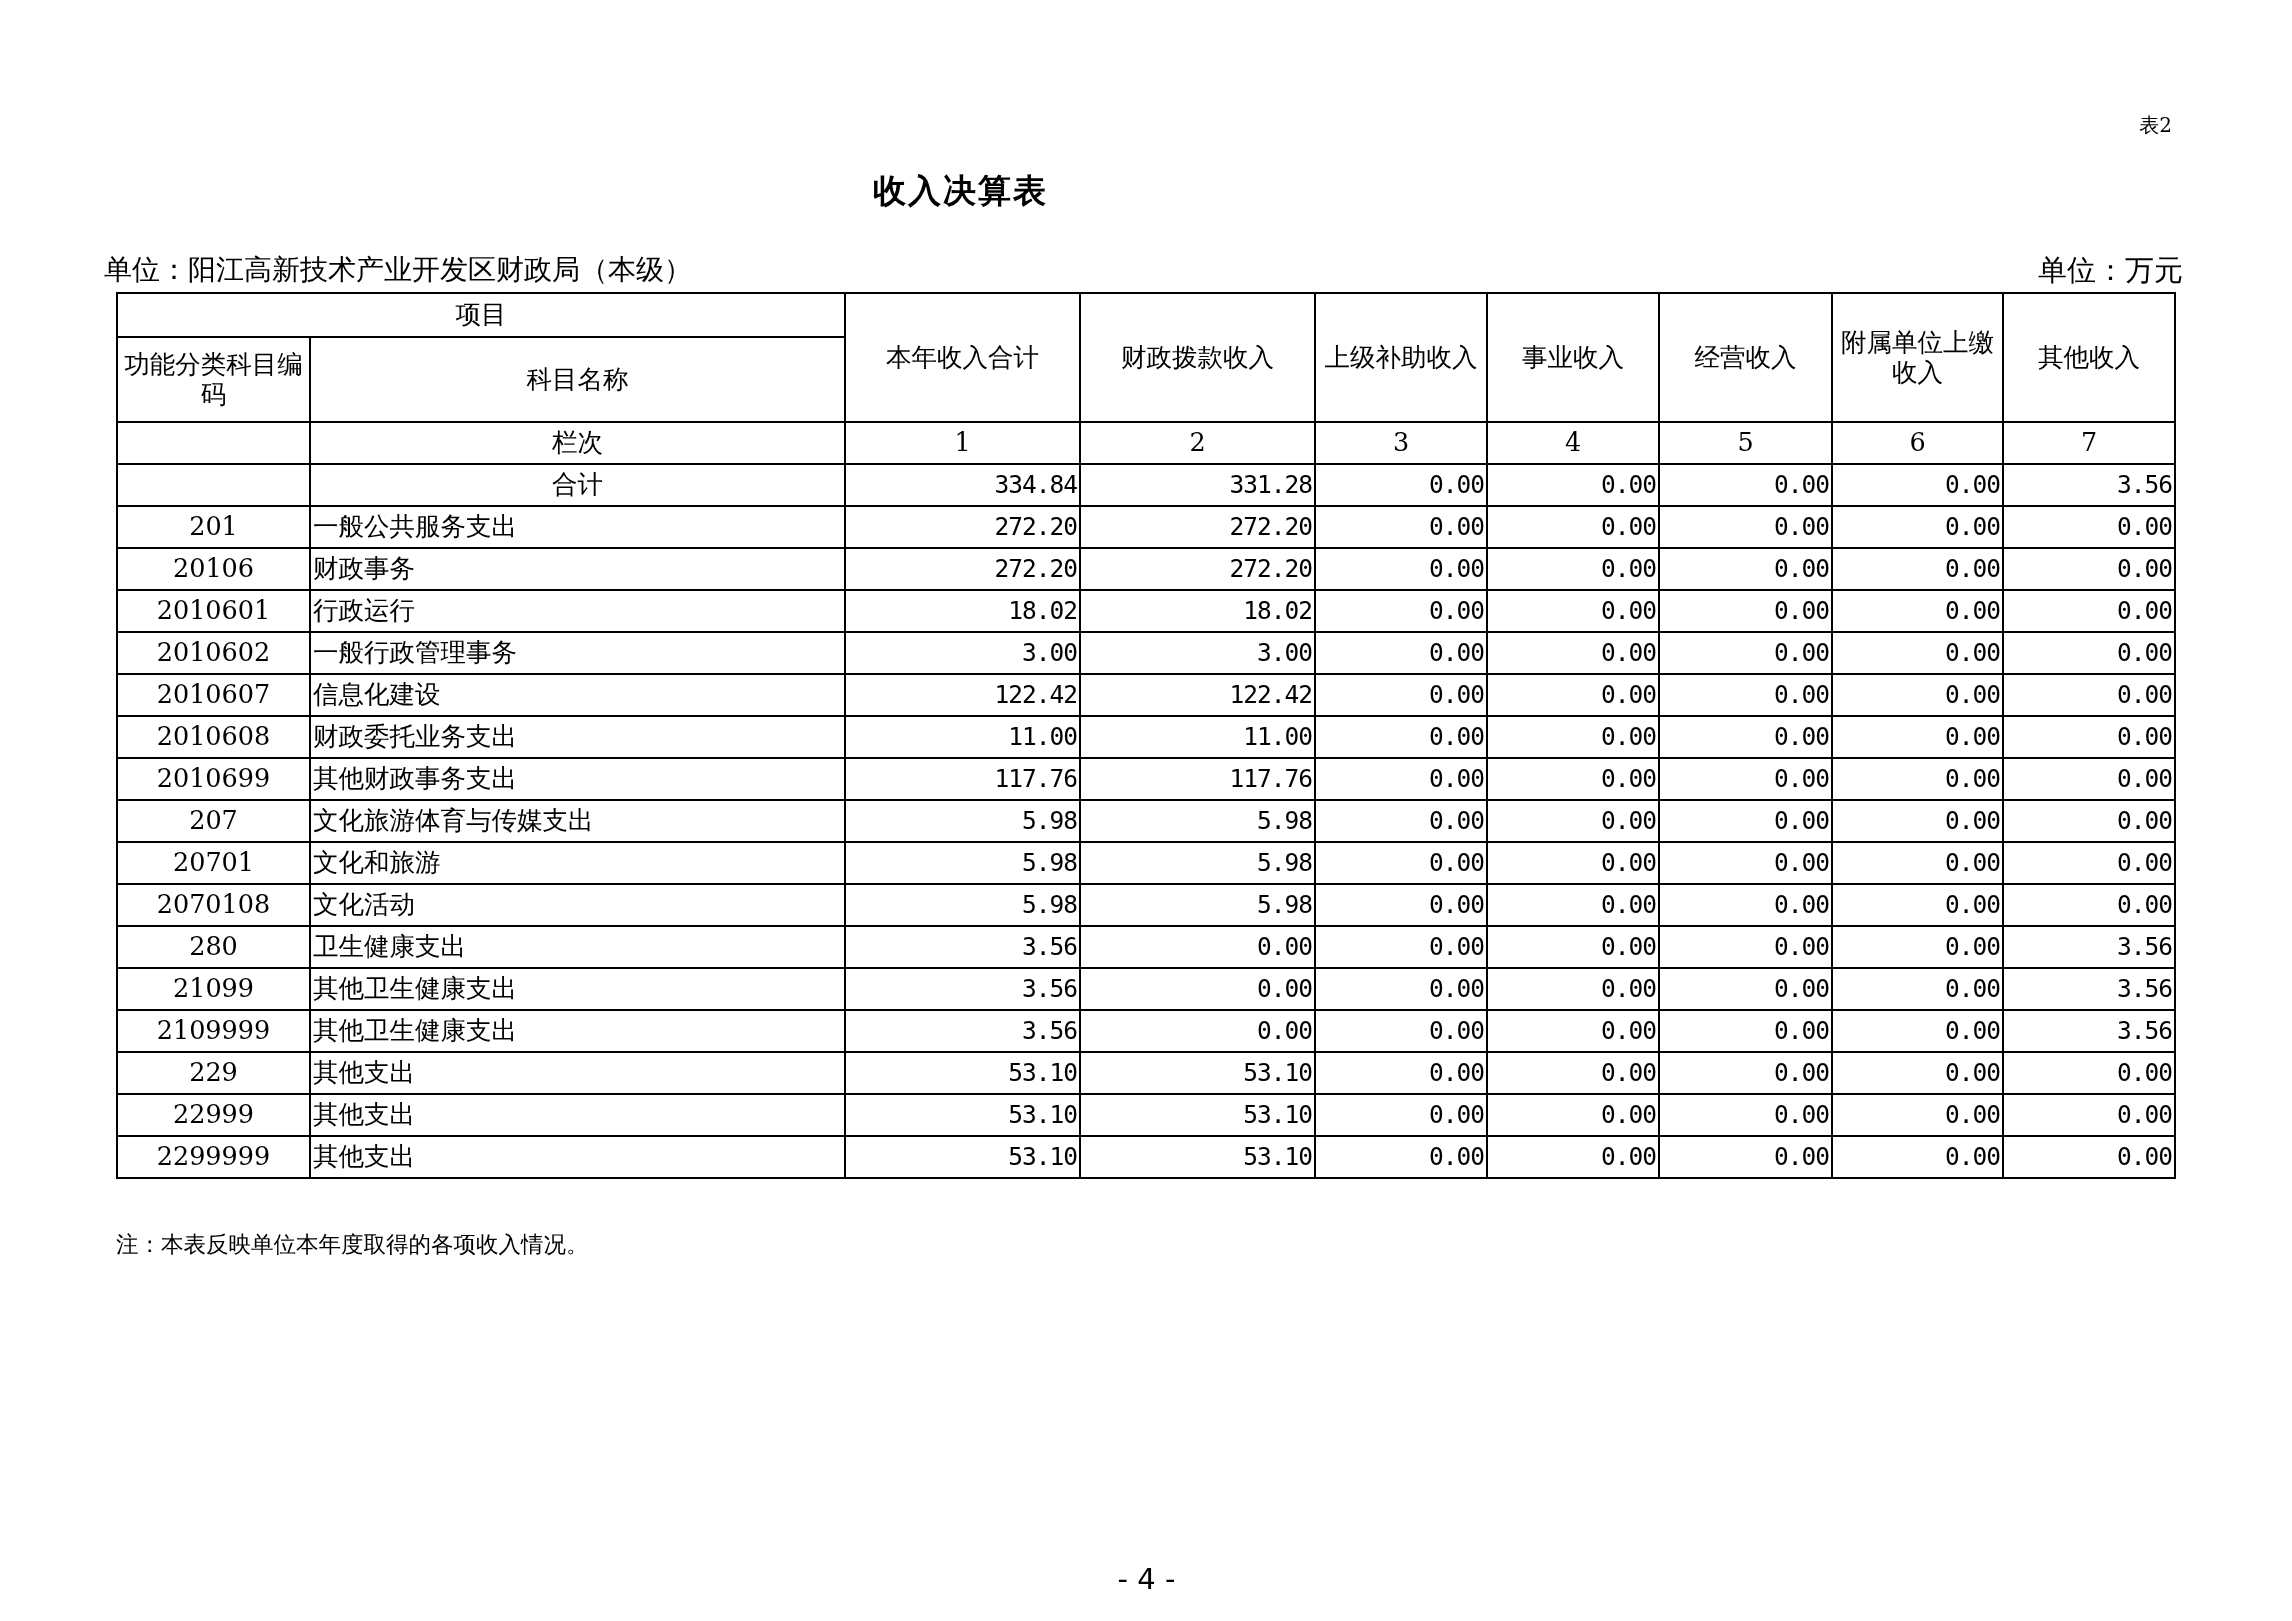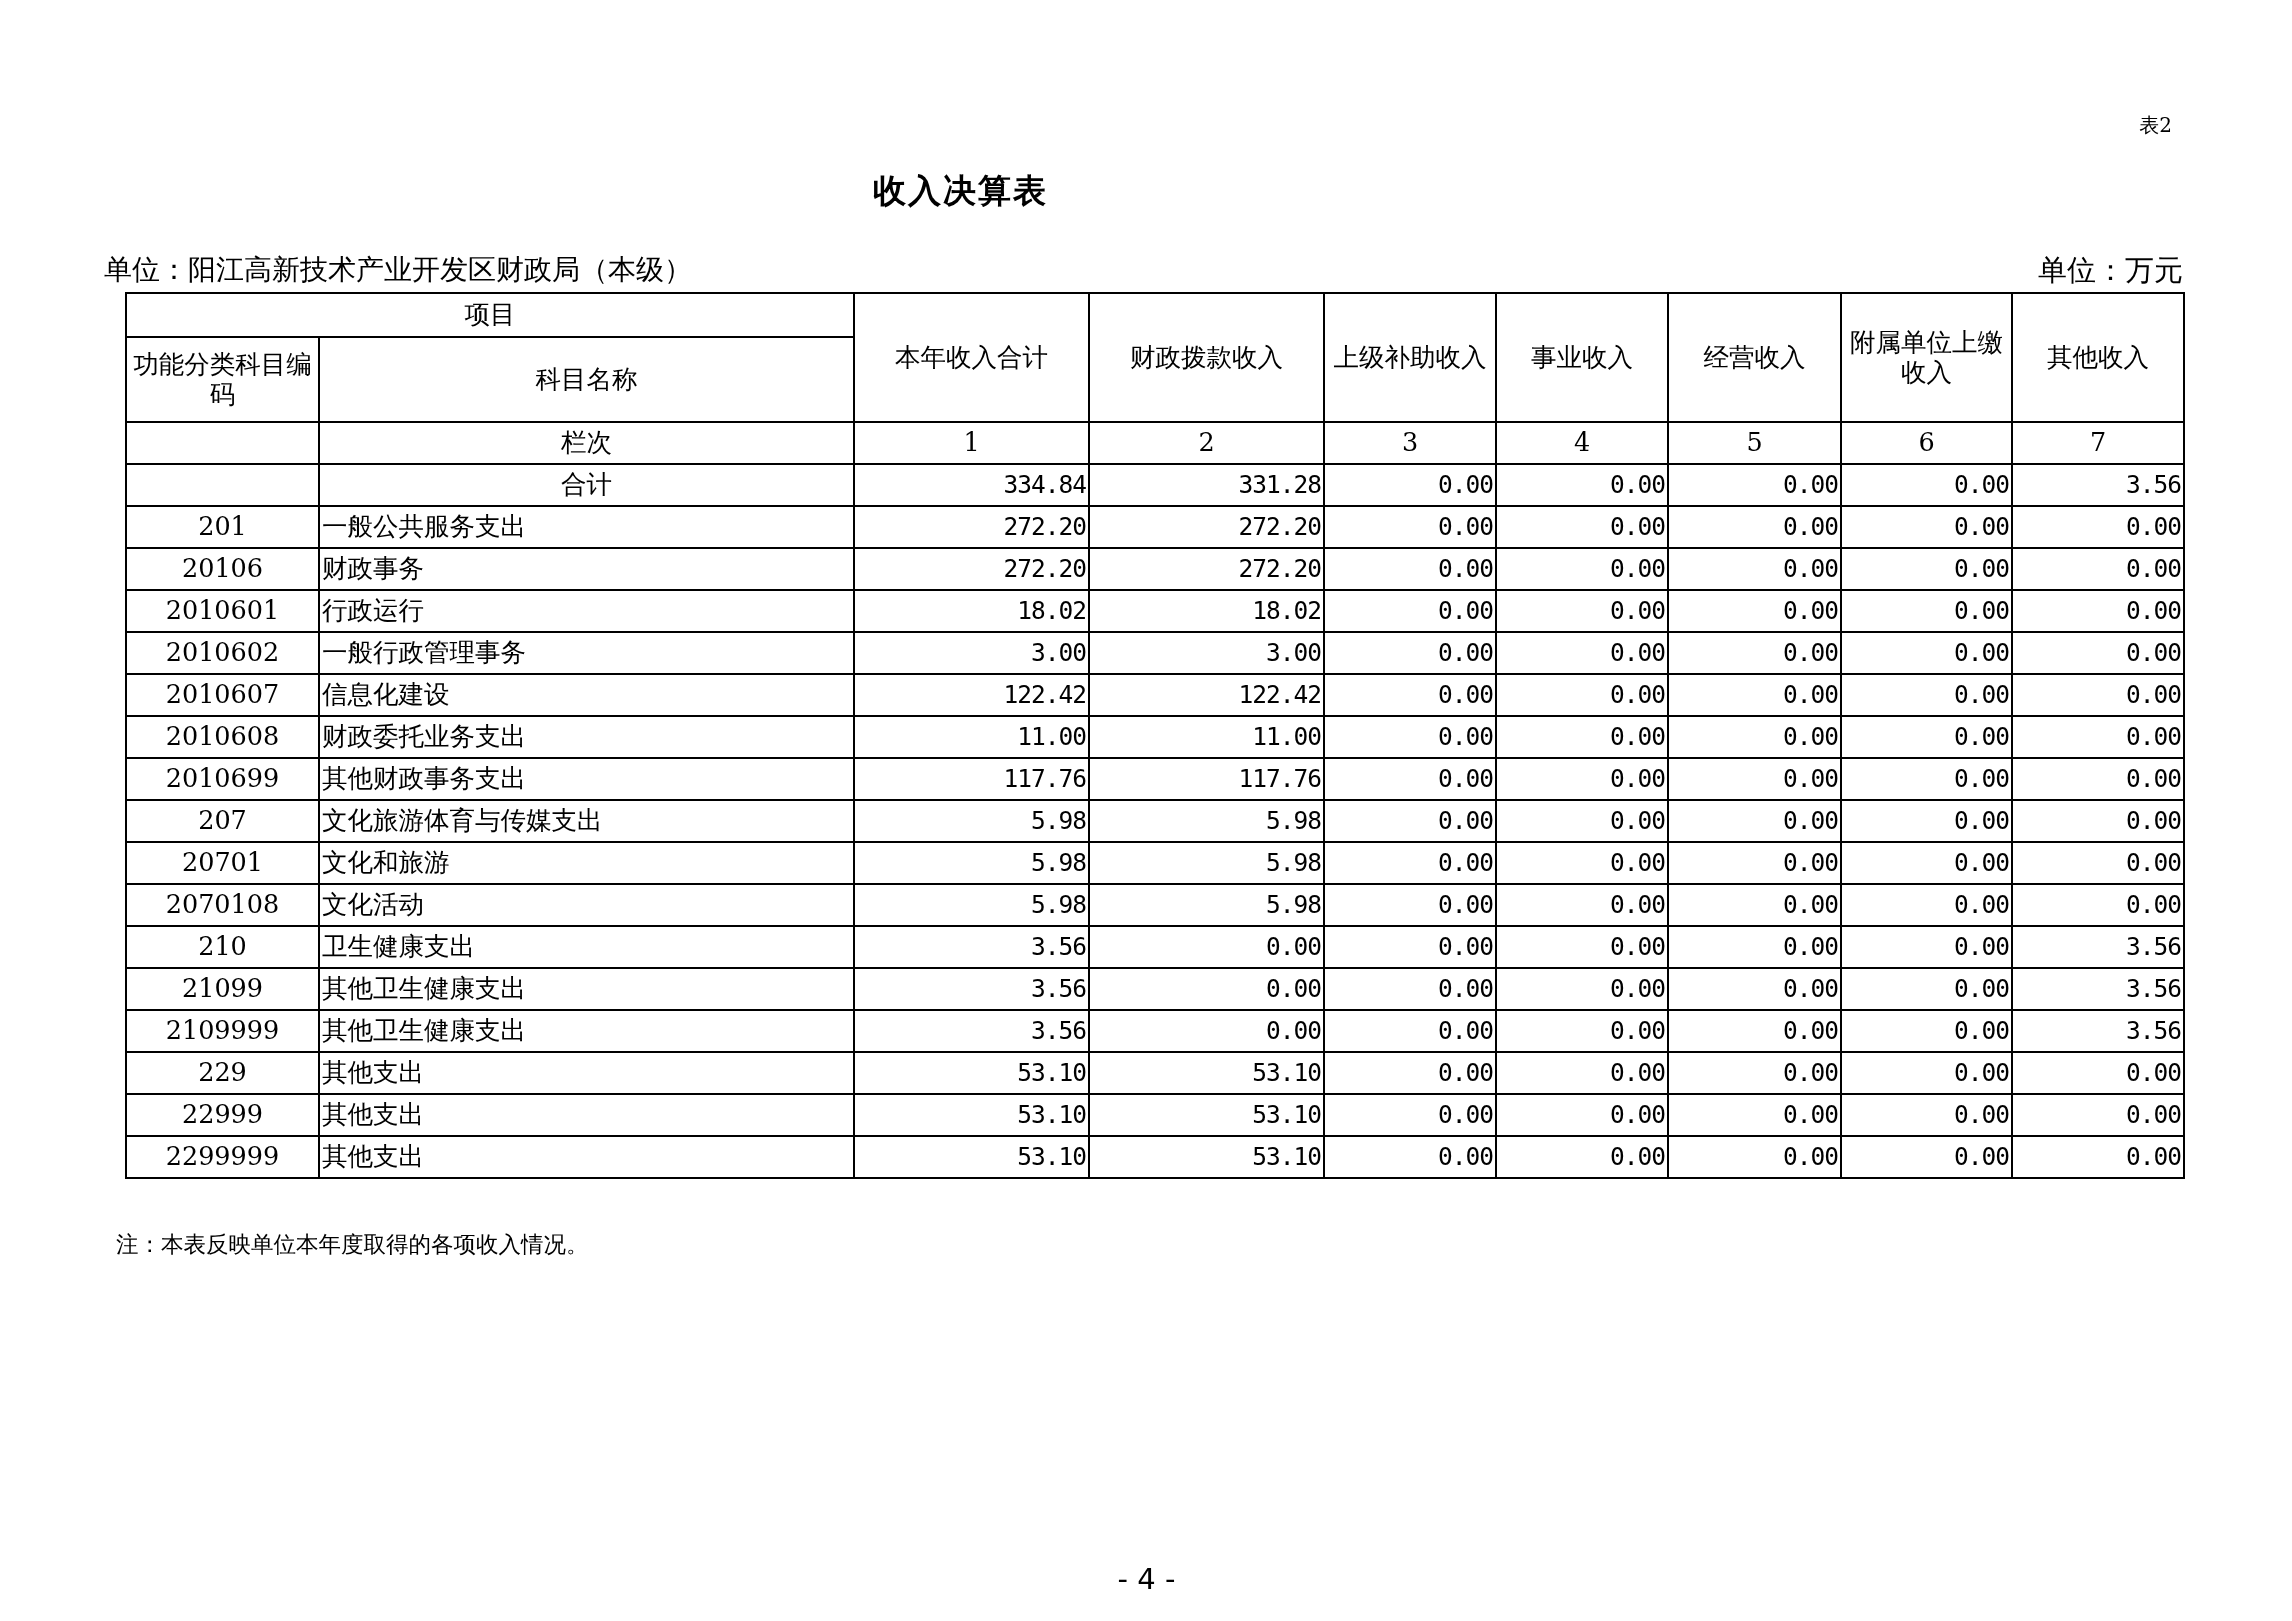--- a/index.html
+++ b/index.html
@@ -6,21 +6,21 @@
   body {
     width: 2293px; height: 1621px; position: relative; overflow: hidden;
     font-family: "DejaVu Serif", "Liberation Serif", serif; color: #000;
   }
   .abs { position: absolute; }
   .table-no { right: 121px; top: 112px; font-size: 20px; }
   .title { left: 0; width: 1921px; top: 169px; text-align: center; font-size: 33px; font-weight: bold; letter-spacing: 2px; }
   .unit-left { left: 104px; top: 251px; font-size: 28px; }
   .unit-right { right: 110px; top: 251px; font-size: 29px; }
   table.grid {
-    position: absolute; left: 125px; top: 292px; width: 2056px;
+    position: absolute; left: 116px; top: 292px; width: 2056px;
     border-collapse: collapse; table-layout: fixed;
     font-size: 25.5px;
   }
   table.grid td {
     border: 2px solid #000; padding: 0 2px; overflow: hidden; white-space: nowrap;
     line-height: 1.15;
   }
   .hdr td { text-align: center; vertical-align: middle; }
   .h1 td { height: 42px; }
   .h2 td { height: 83px; }
@@ -195,21 +195,21 @@
         <td class="name">文化活动</td>
         <td class="num">5.98</td>
         <td class="num">5.98</td>
         <td class="num">0.00</td>
         <td class="num">0.00</td>
         <td class="num">0.00</td>
         <td class="num">0.00</td>
         <td class="num">0.00</td>
       </tr>
       <tr class="row">
-        <td class="code">210</td>
+        <td class="code">280</td>
         <td class="name">卫生健康支出</td>
         <td class="num">3.56</td>
         <td class="num">0.00</td>
         <td class="num">0.00</td>
         <td class="num">0.00</td>
         <td class="num">0.00</td>
         <td class="num">0.00</td>
         <td class="num">3.56</td>
       </tr>
       <tr class="row">

